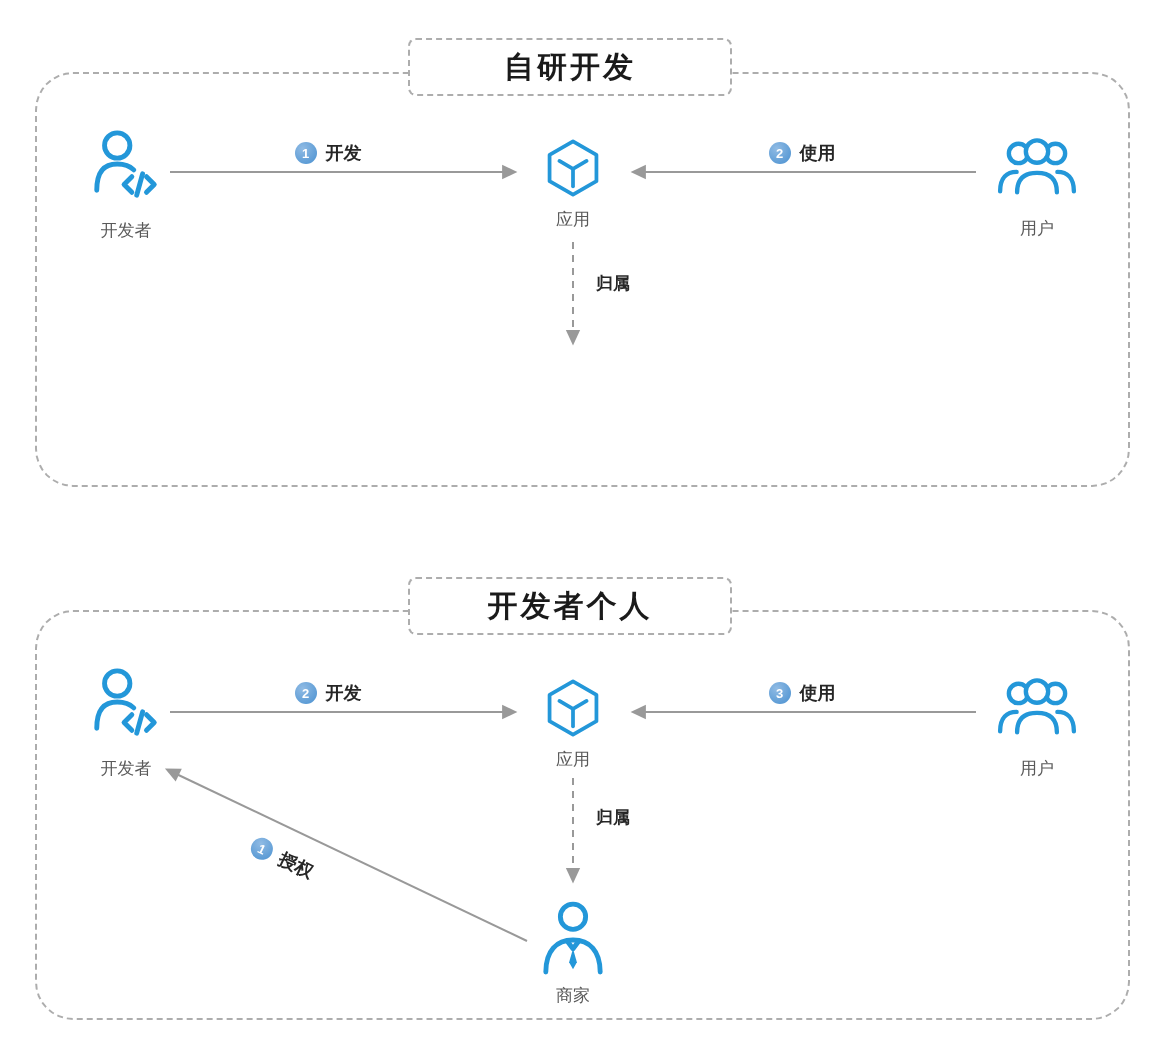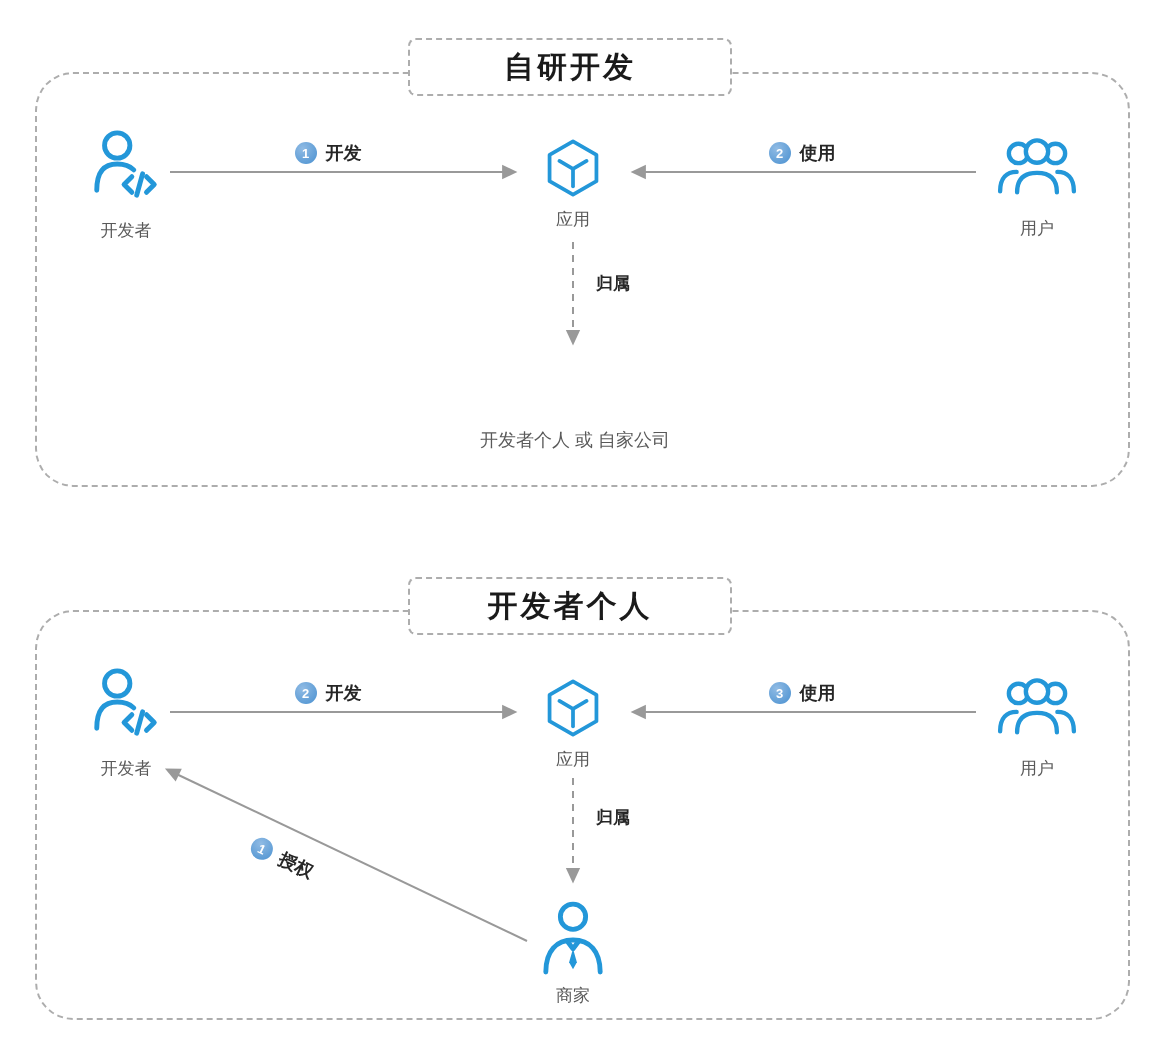--- a/index.html
+++ b/index.html
@@ -89,21 +89,20 @@
   <div class="step" style="left:258px;top:141px;width:140px;">
     <span class="badge">1</span>
     <span class="step-label">开发</span>
   </div>
   <div class="step" style="left:732px;top:141px;width:140px;">
     <span class="badge">2</span>
     <span class="step-label">使用</span>
   </div>
   <div class="belong" style="left:596px;top:272px;">归属</div>
 
-  <div class="owner-label">开发者个人 或 自家公司</div>
 
   <div class="panel" id="panel-third"></div>
   <div class="panel-title" id="title-third">
     <span>开发者个人</span>
   </div>
 
   <div class="node" style="left:76px;top:664px;width:100px;">
     <svg width="78" height="78" viewBox="0 0 80 80" fill="none" stroke="#2397d9" stroke-width="5" stroke-linecap="round" stroke-linejoin="round">
       <circle cx="31" cy="20" r="13"></circle>
       <path d="M10 66 C10 45 19 39 31 39 C38 39 44 41 48 45"></path>

